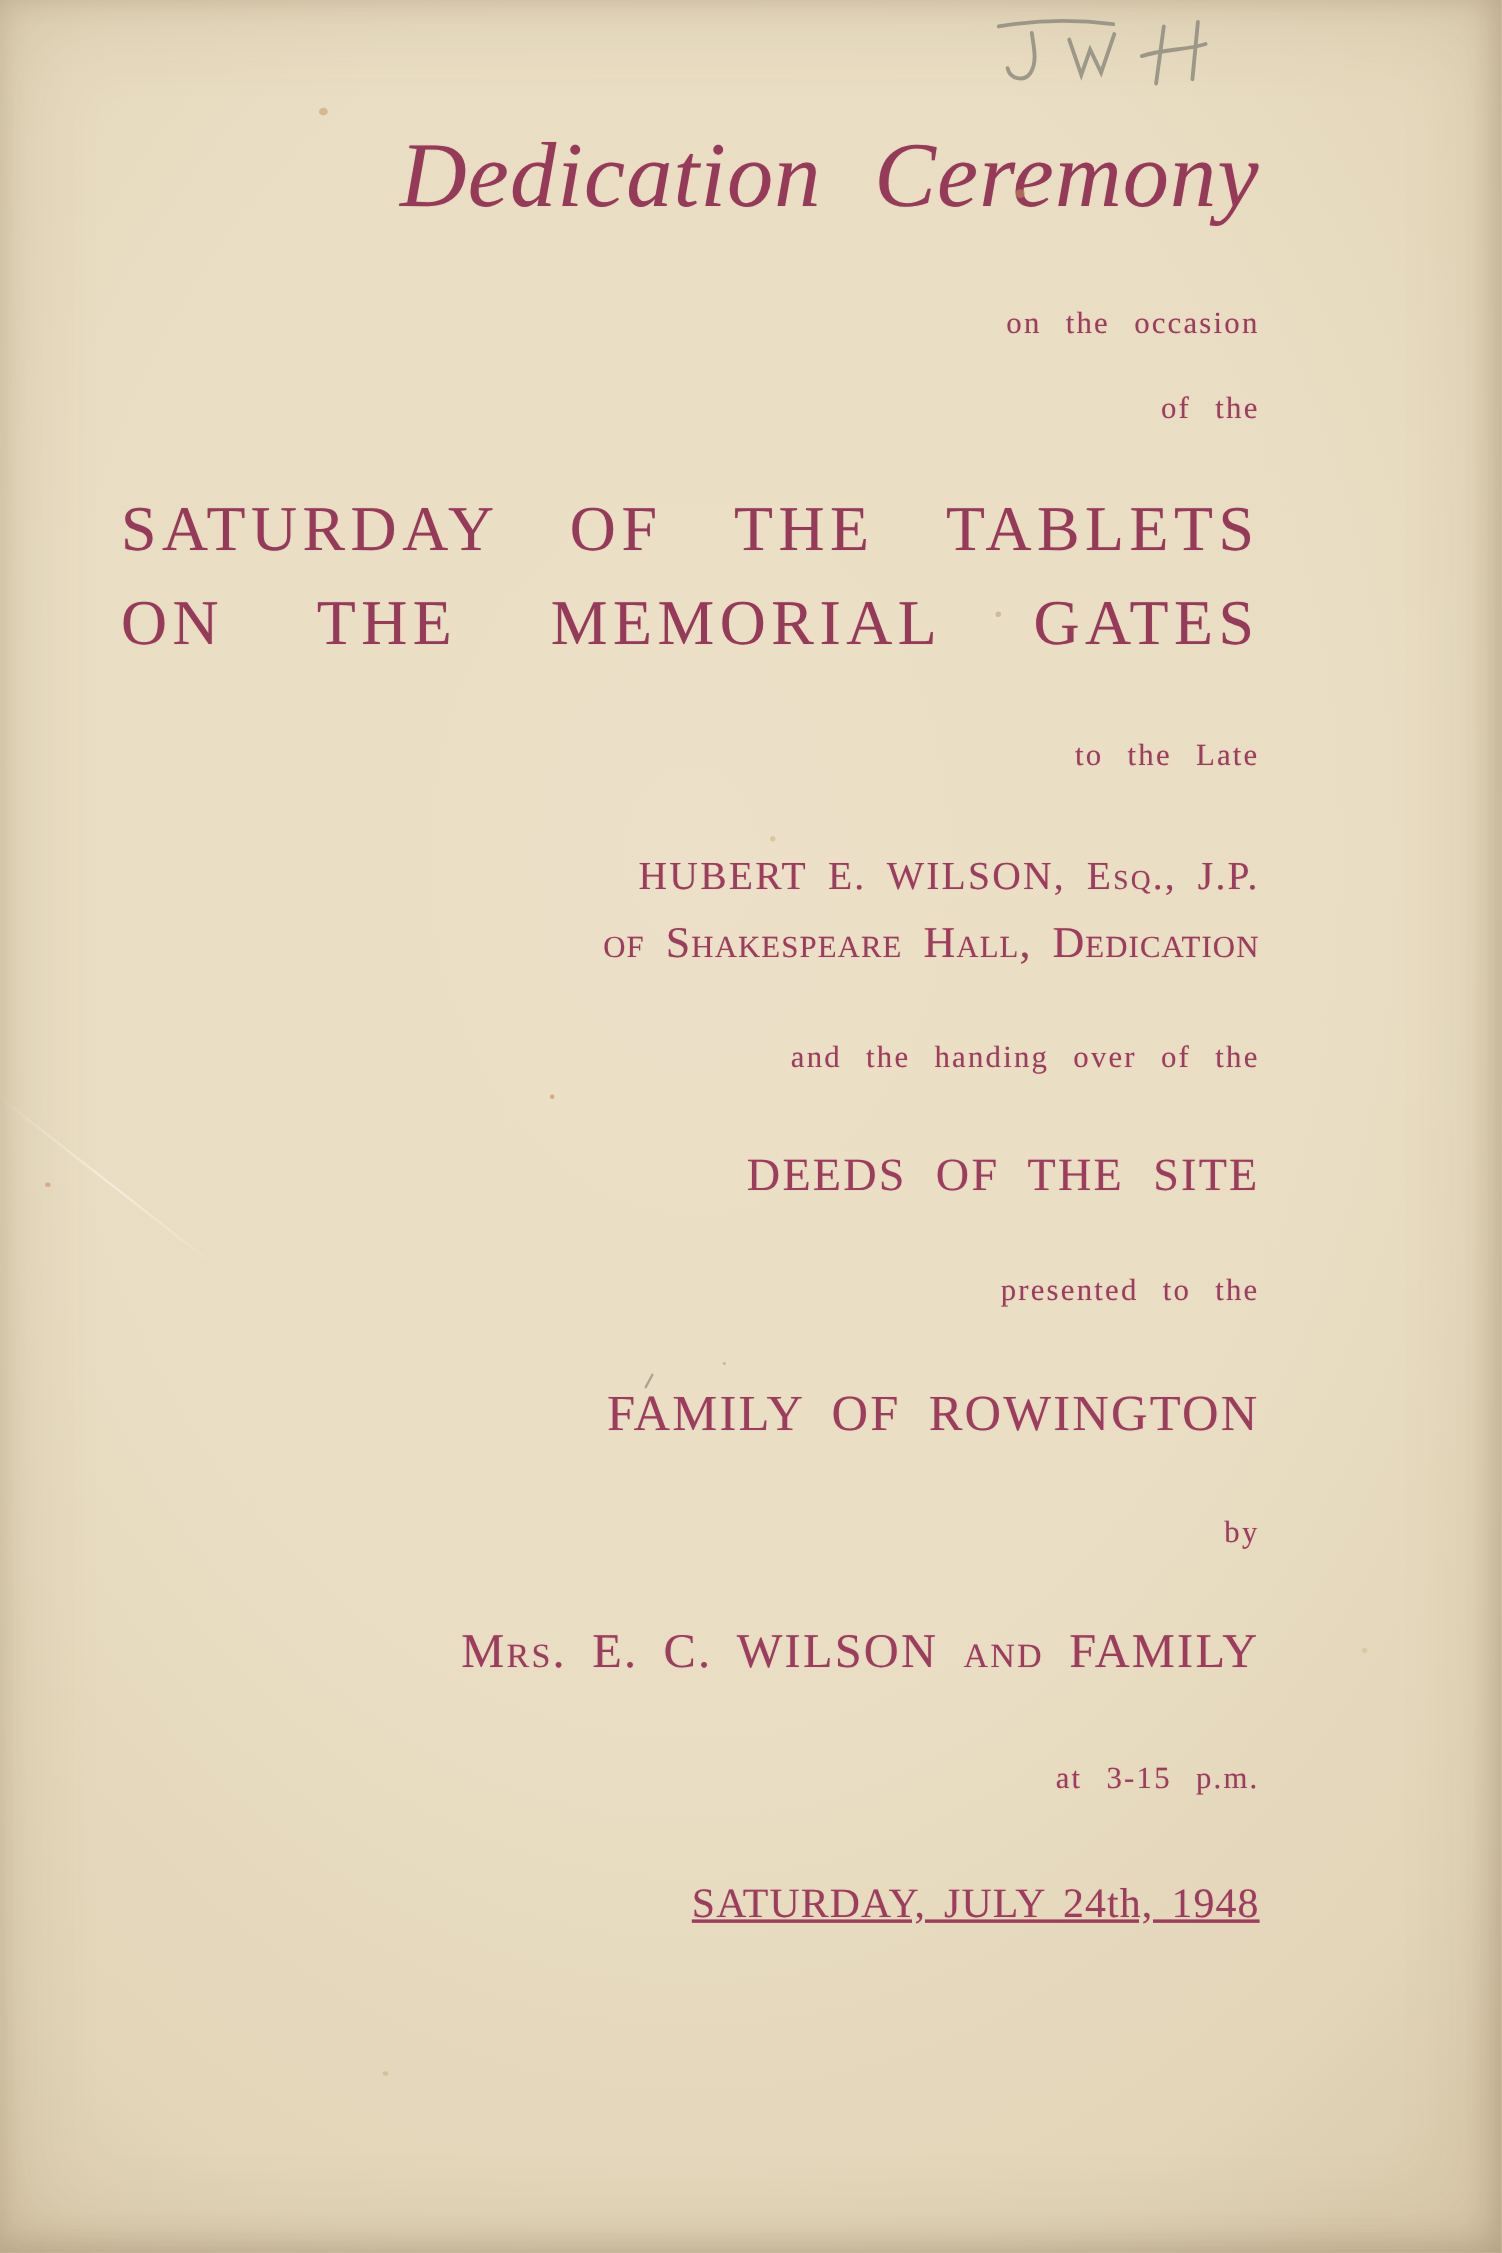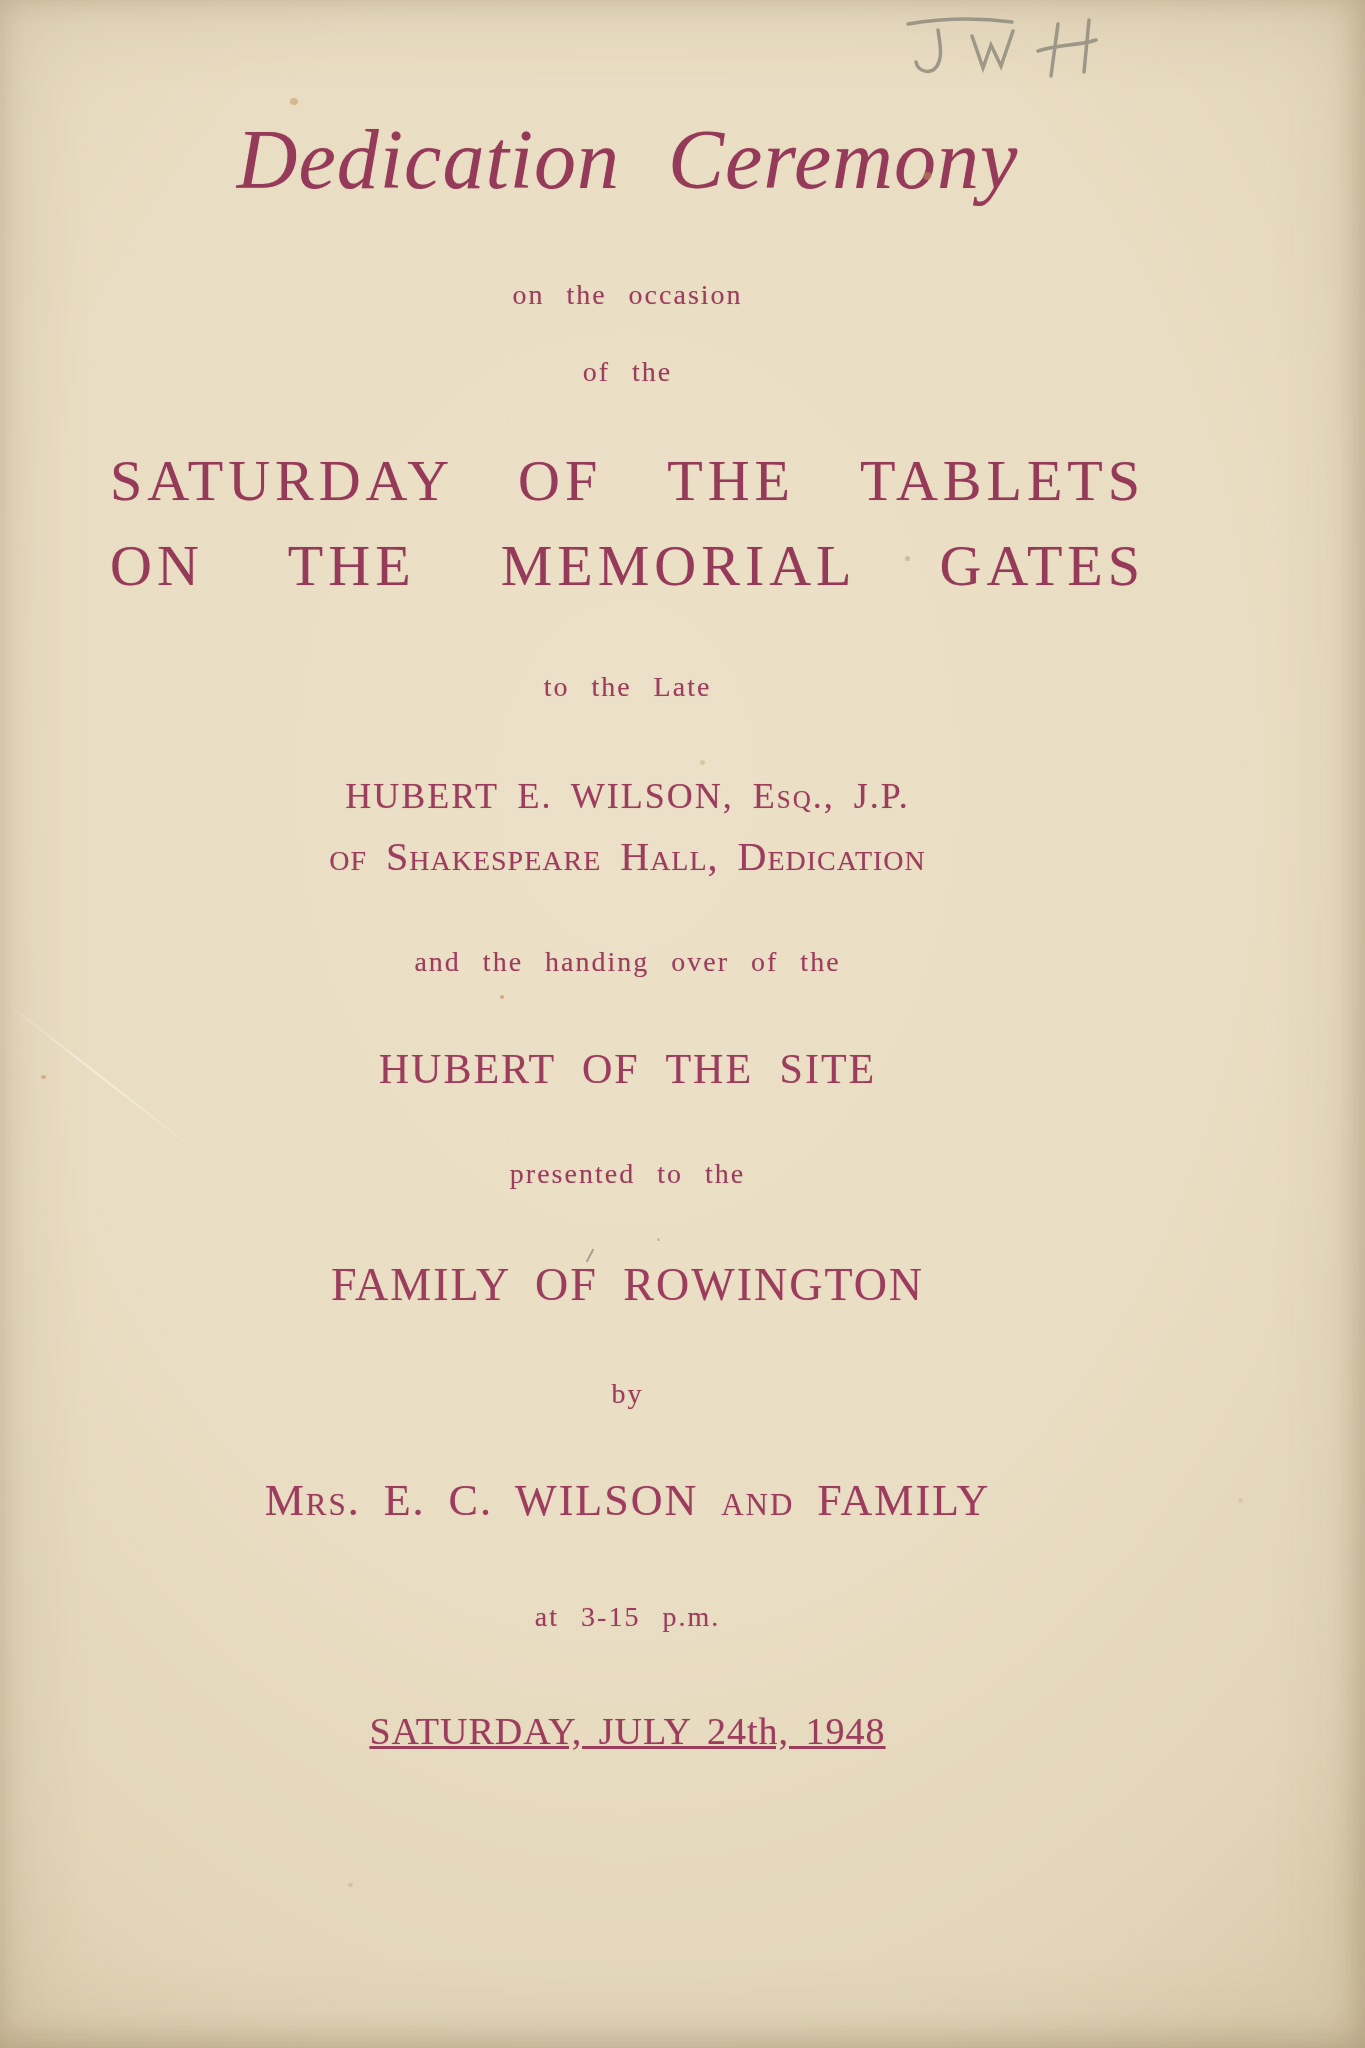--- a/index.html
+++ b/index.html
@@ -12,21 +12,21 @@
   body{width:1365px;height:2048px;overflow:hidden;background:#d8ccb0;}
   .page{
     position:relative;width:1365px;height:2048px;
     background:
       radial-gradient(ellipse 1100px 1500px at 46% 38%, #ece1c8 0%, #e9ddc3 55%, #e2d5b8 88%, #dbcdae 100%);
     box-shadow:inset 0 0 90px rgba(120,95,60,.20), inset -10px 0 24px rgba(110,88,58,.14), inset 0 -12px 26px rgba(110,88,58,.12);
     font-family:"Liberation Serif", serif;
   }
   .line{
     position:absolute;left:110px;width:1035px;
-    text-align:center;line-height:1;color:var(--ink);
+    text-align:right;line-height:1;color:var(--ink);
     text-shadow:0 0 1px rgba(150,58,88,.35);
     white-space:nowrap;
   }
   .title{
     top:118px;font-size:84px;font-style:italic;color:var(--ink-deep);
     letter-spacing:1px;word-spacing:26px;
   }
   .small{font-size:28px;letter-spacing:2px;word-spacing:13px;}
   .t-occasion{top:281px;}
   .t-ofthe{top:358px;}
@@ -84,21 +84,21 @@
   <div class="line headline t-head1">SATURDAY OF THE TABLETS</div>
   <div class="line headline t-head2">ON THE MEMORIAL GATES</div>
 
   <div class="line small t-late">to the Late</div>
 
   <div class="line t-hubert">HUBERT E. WILSON, Esq., J.P.</div>
   <div class="line t-residence">of Shakespeare Hall, Dedication</div>
 
   <div class="line small t-handing">and the handing over of the</div>
 
-  <div class="line t-deeds">HUBERT OF THE SITE</div>
+  <div class="line t-deeds">DEEDS OF THE SITE</div>
 
   <div class="line small t-presented">presented to the</div>
 
   <div class="line t-village">FAMILY OF ROWINGTON</div>
 
   <div class="line t-mrs">Mrs. E. C. WILSON and FAMILY</div>
 
   <div class="line small t-by">by</div>
 
   <div class="line small t-time">at 3-15 p.m.</div>

